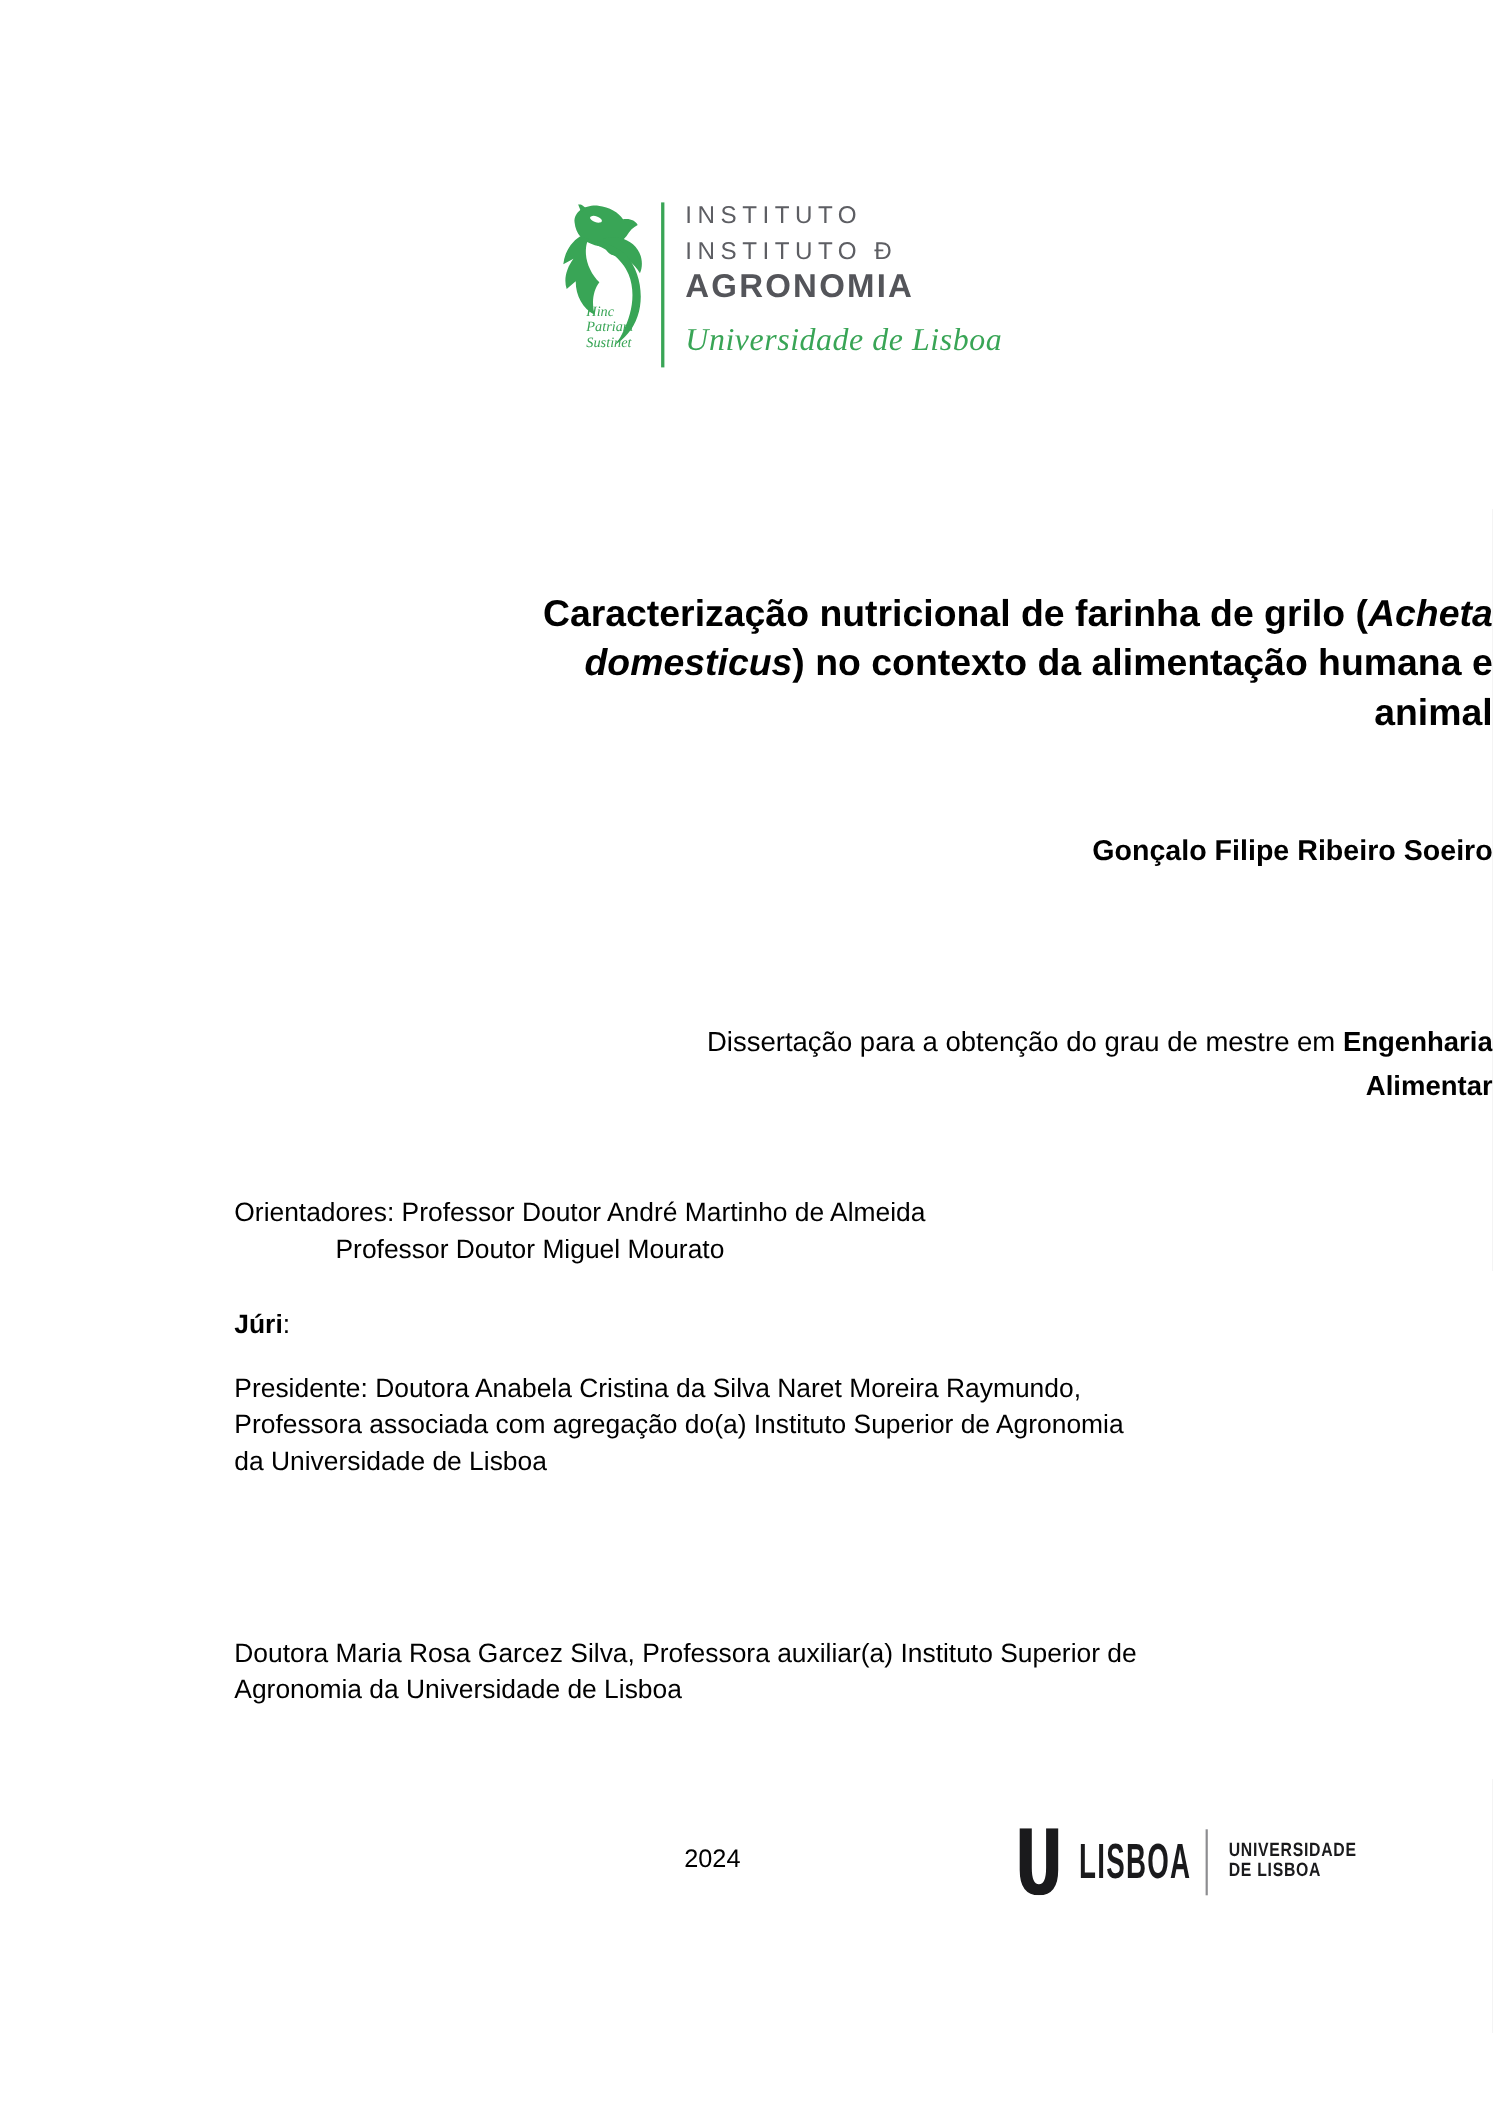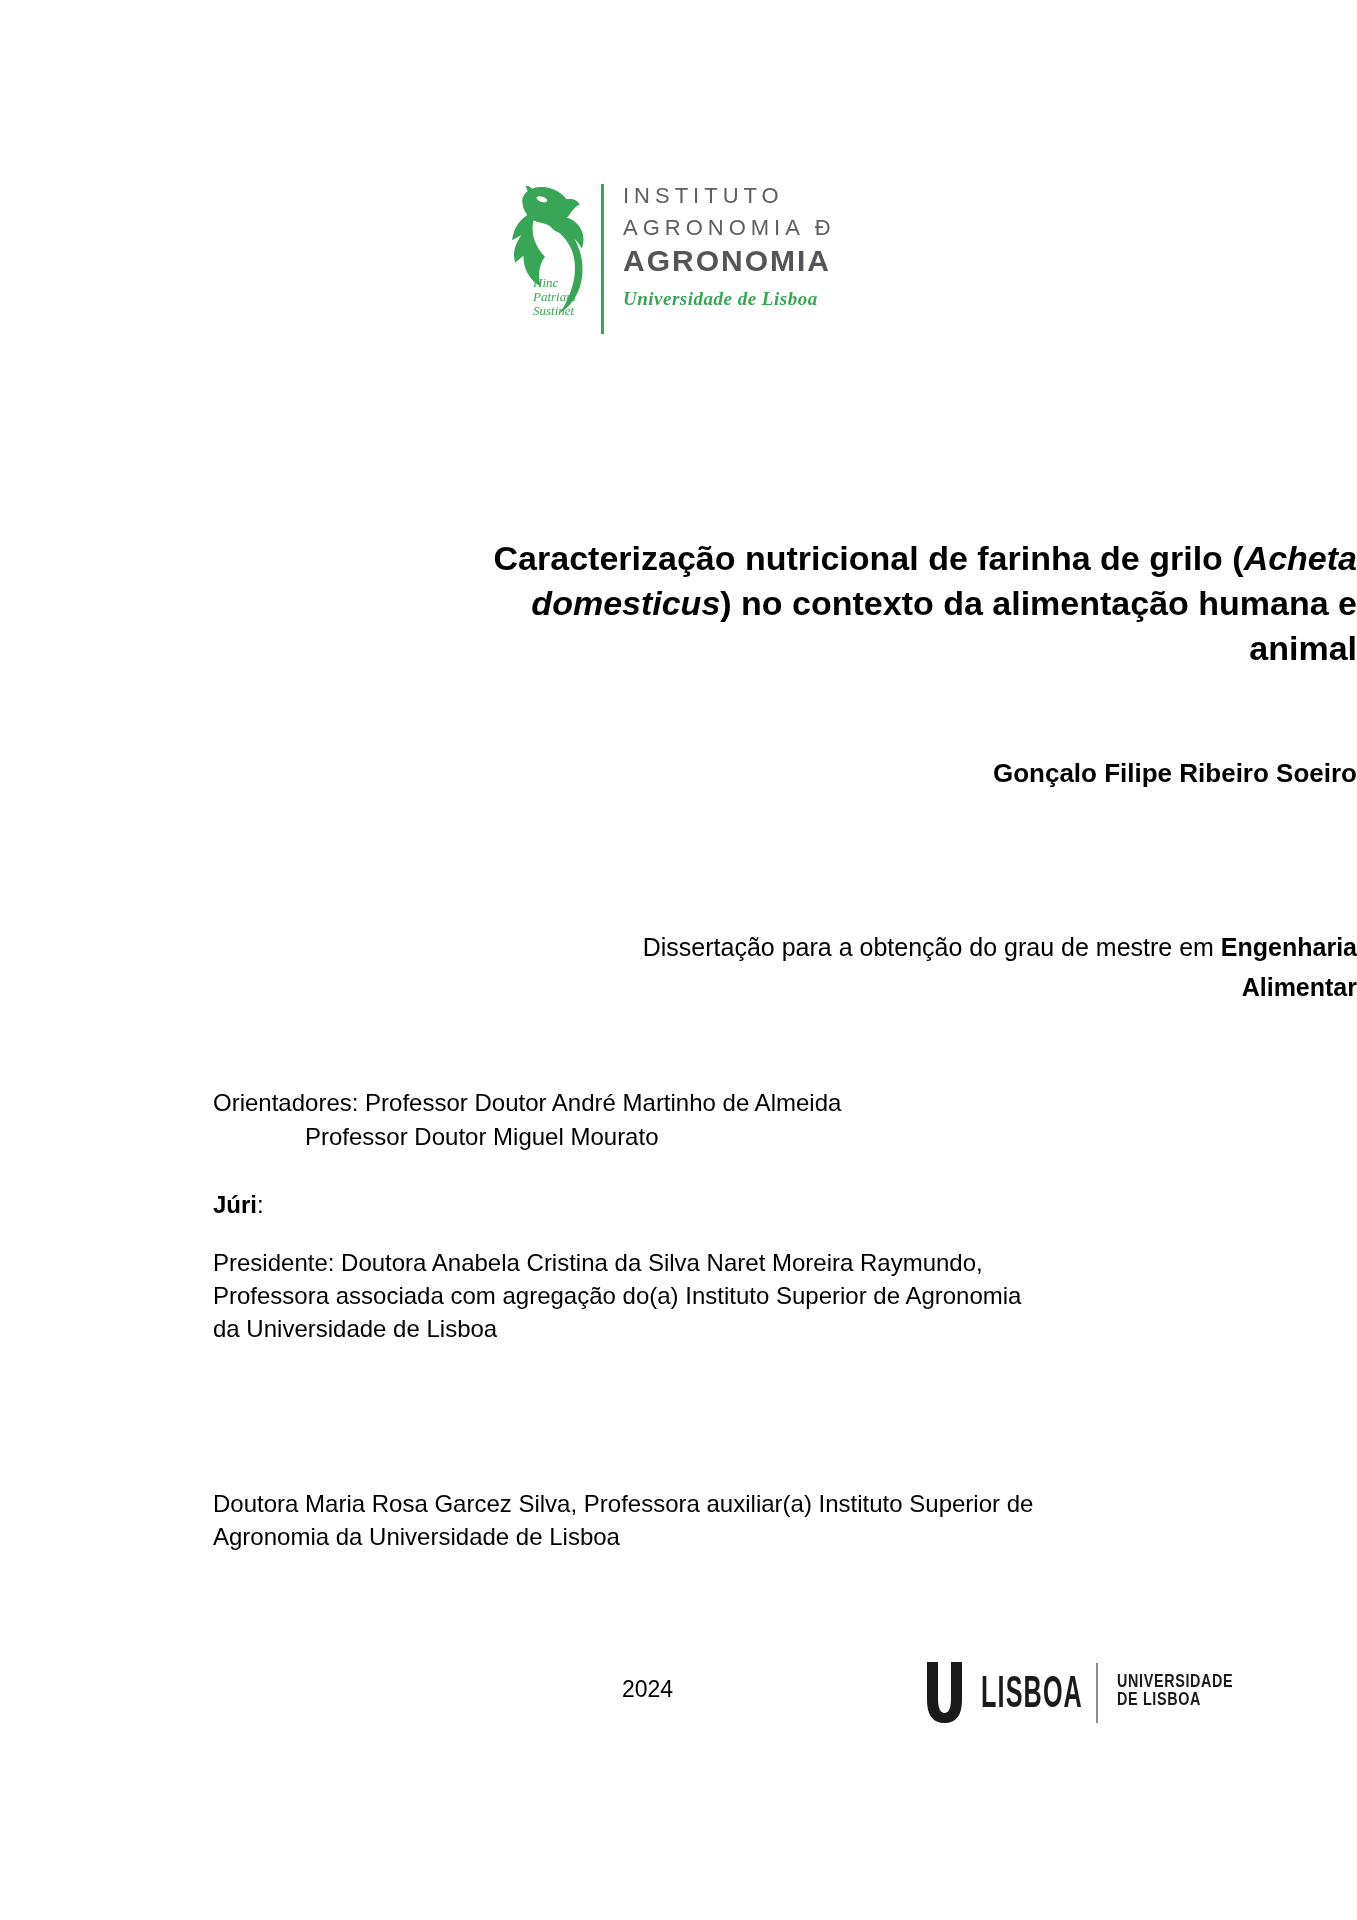--- a/index.html
+++ b/index.html
@@ -27,22 +27,22 @@
   .isa-l1,.isa-l2{
     font-size:22px;line-height:32px;letter-spacing:5px;
     color:#5d5e63;font-weight:400;
   }
   .isa-l3{
     font-size:30px;line-height:34px;letter-spacing:2px;
     color:#54555a;font-weight:bold;
   }
   .isa-l4{
     font-family:"Liberation Serif","DejaVu Serif",serif;
-    font-style:italic;font-size:19px;line-height:30px;
-    color:#39a556;margin-top:6px;letter-spacing:0.5px;font-weight:bold;
+    font-style:italic;font-size:29px;line-height:30px;
+    color:#39a556;margin-top:16px;letter-spacing:0.5px;
   }
 
   
   .centered{position:absolute;left:20px;right:0;text-align:right;}
   .title-block{top:536px;font-size:34px;font-weight:bold;line-height:45px;}
   .it{font-style:italic;}
   .author-block{top:758px;font-size:26px;font-weight:bold;}
   .degree-block{top:927px;font-size:25px;line-height:40px;}
   .degree-block b{font-weight:bold;}
 
@@ -99,21 +99,21 @@
       <ellipse cx="31" cy="13" rx="5.5" ry="2.6" transform="rotate(18 31 13)" fill="#ffffff"></ellipse>
     </svg>
     <div class="isa-motto">
       <div>Hinc</div>
       <div>Patriam</div>
       <div>Sustinet</div>
     </div>
     <div class="isa-divider"></div>
     <div class="isa-text">
       <div class="isa-l1">INSTITUTO</div>
-      <div class="isa-l2">AGRONOMIA Ð</div>
+      <div class="isa-l2">INSTITUTO Ð</div>
       <div class="isa-l3">AGRONOMIA</div>
       <div class="isa-l4">Universidade de Lisboa</div>
     </div>
   </div>
 
   <div class="centered title-block">
     <div><span>Caracterização nutricional de farinha de grilo (</span><span class="it">Acheta</span></div>
     <div><span class="it">domesticus</span><span>) no contexto da alimentação humana e</span></div>
     <div>animal</div>
   </div>

